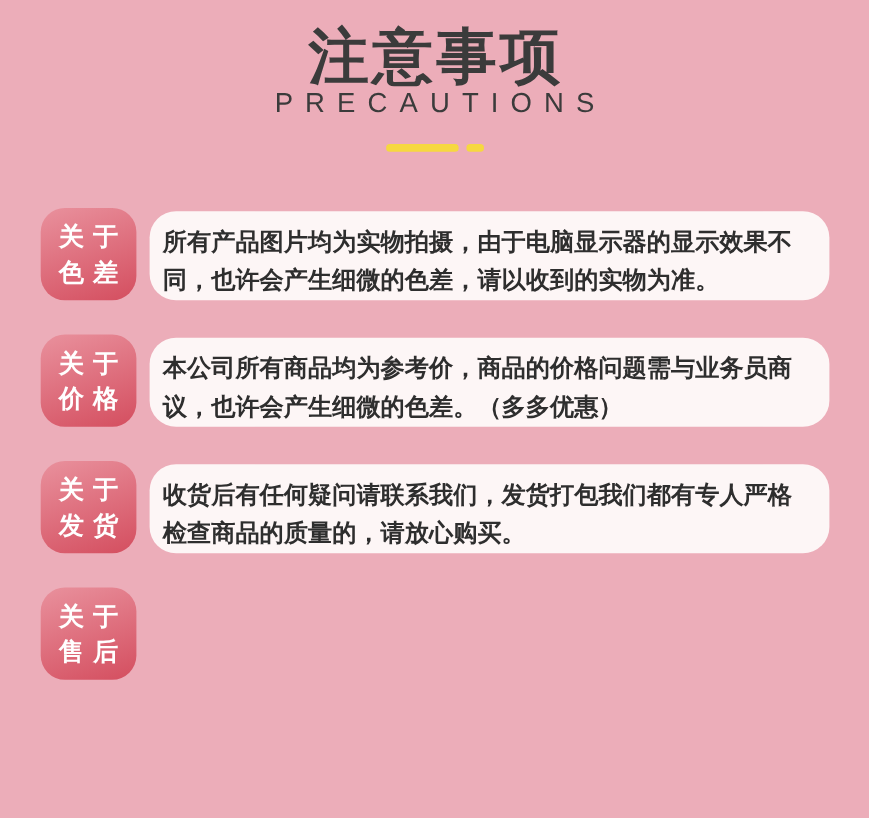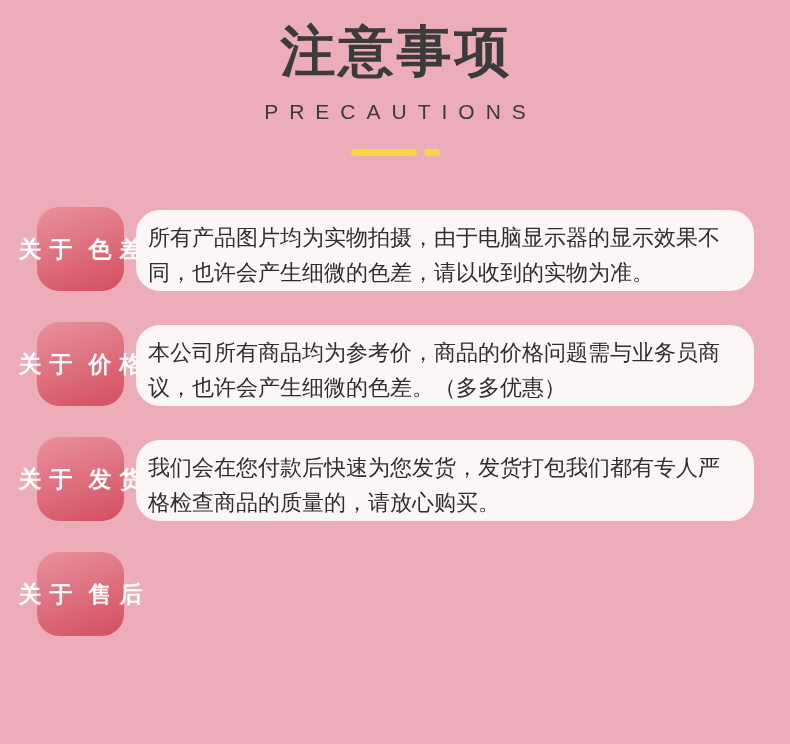--- a/index.html
+++ b/index.html
@@ -24,22 +24,22 @@
   .header { padding-top: 20px; text-align: center; }
   .title {
     font-size: 55px;
     font-weight: bold;
     color: var(--title-color);
     letter-spacing: 3px;
     padding-left: 3px;   
     line-height: 62px;
   }
   .subtitle {
-    margin-top: 18px;
-    font-size: 21px;
+    margin-top: 0;
+    font-size: 25px;
     font-weight: 500;
     color: var(--title-color);
     letter-spacing: 11px;
     padding-left: 11px;  
     line-height: 24px;
   }
   .underline {
     margin-top: 25px;
     display: flex;
     justify-content: center;
@@ -63,39 +63,40 @@
     margin-bottom: 31px;
   }
   .badge {
     position: absolute;
     left: 37px; top: 0;
     width: 87px; height: 84px;
     border-radius: 22px;
     background: linear-gradient(160deg, var(--badge-top) 0%, var(--badge-bottom) 100%);
     color: #ffffff;
     display: flex;
-    flex-direction: row;
+    flex-direction: column;
     align-items: center;
     justify-content: center;
     font-size: 23px;
     font-weight: bold;
     line-height: 32px;
   }
   .badge span {
     letter-spacing: 8px;
     padding-left: 8px;   
     white-space: nowrap;
   }
   .card {
     position: absolute;
     left: 136px; top: 3px;
     width: 618px; height: 81px;
     background: var(--card-bg);
     border-radius: 24px;
     padding: 10px 14px 0 12px;
+    font-weight: bold;
   }
   .card p {
     font-size: 22px;
     line-height: 35px;
     color: var(--text-color);
     letter-spacing: 0;
   }
 </style>
 </head>
 <body>
@@ -132,21 +133,21 @@
         <p>本公司所有商品均为参考价，商品的价格问题需与业务员商议，也许会产生细微的色差。（多多优惠）</p>
       </div>
     </section>
 
     <section class="notice">
       <div class="badge">
         <span>关于</span>
         <span>发货</span>
       </div>
       <div class="card">
-        <p>我们会在您付款后快速为您发货，发货打包我们都有专人严格检查商品的质量的，请放心购买。</p>
+        <p>收货后有任何疑问请联系我们，发货打包我们都有专人严格检查商品的质量的，请放心购买。</p>
       </div>
     </section>
 
     <section class="notice">
       <div class="badge">
         <span>关于</span>
         <span>售后</span>
       </div>
     </section>
 

